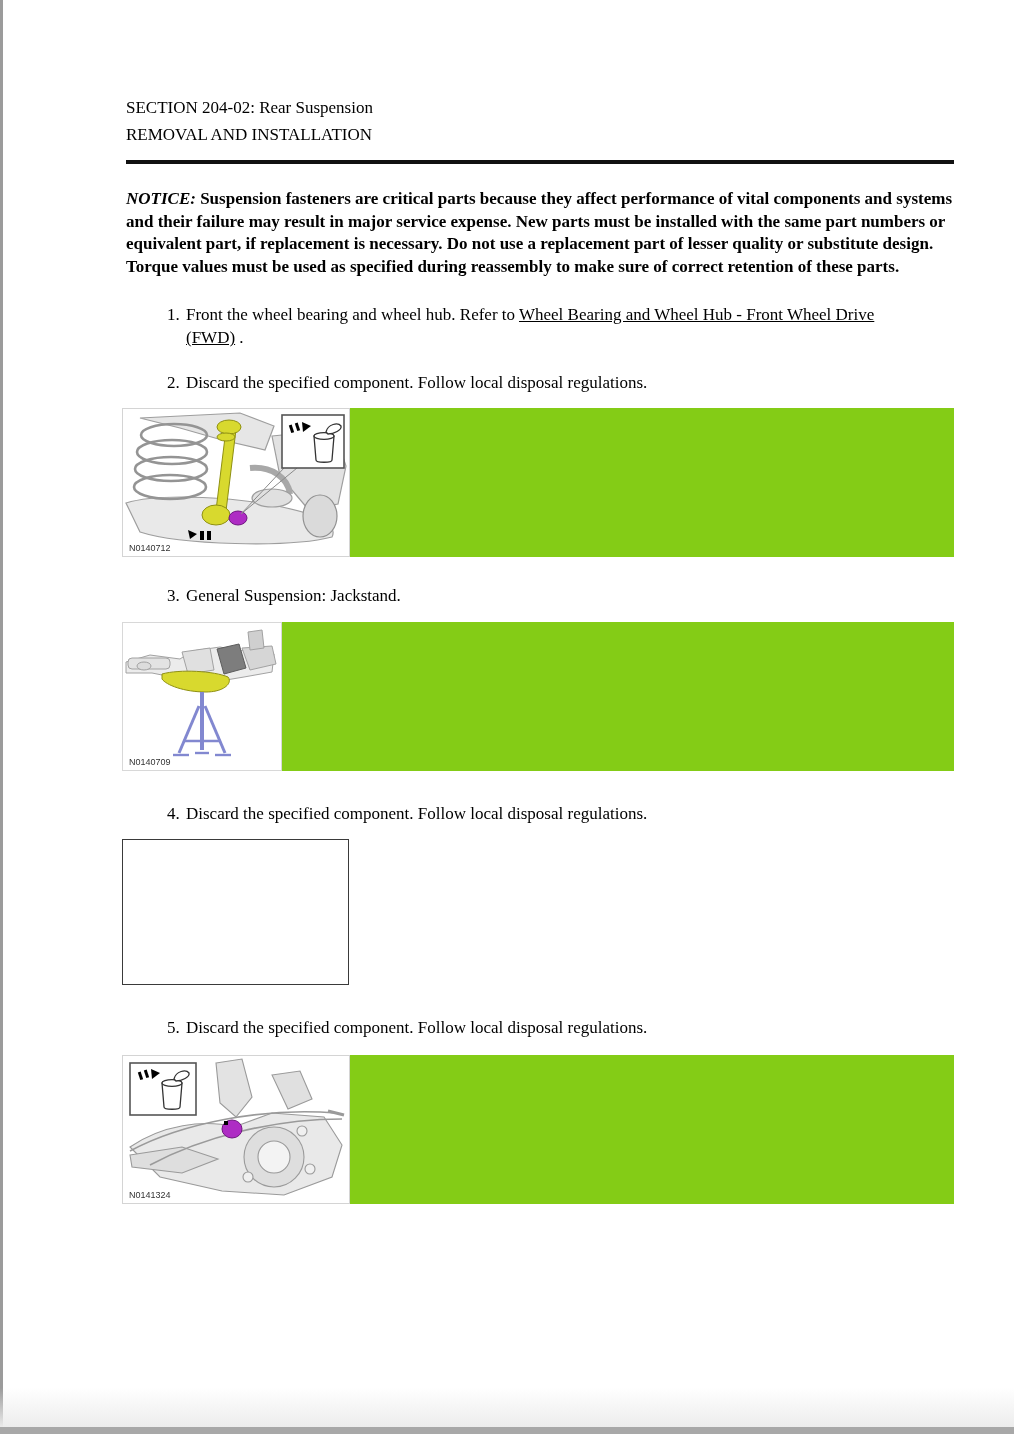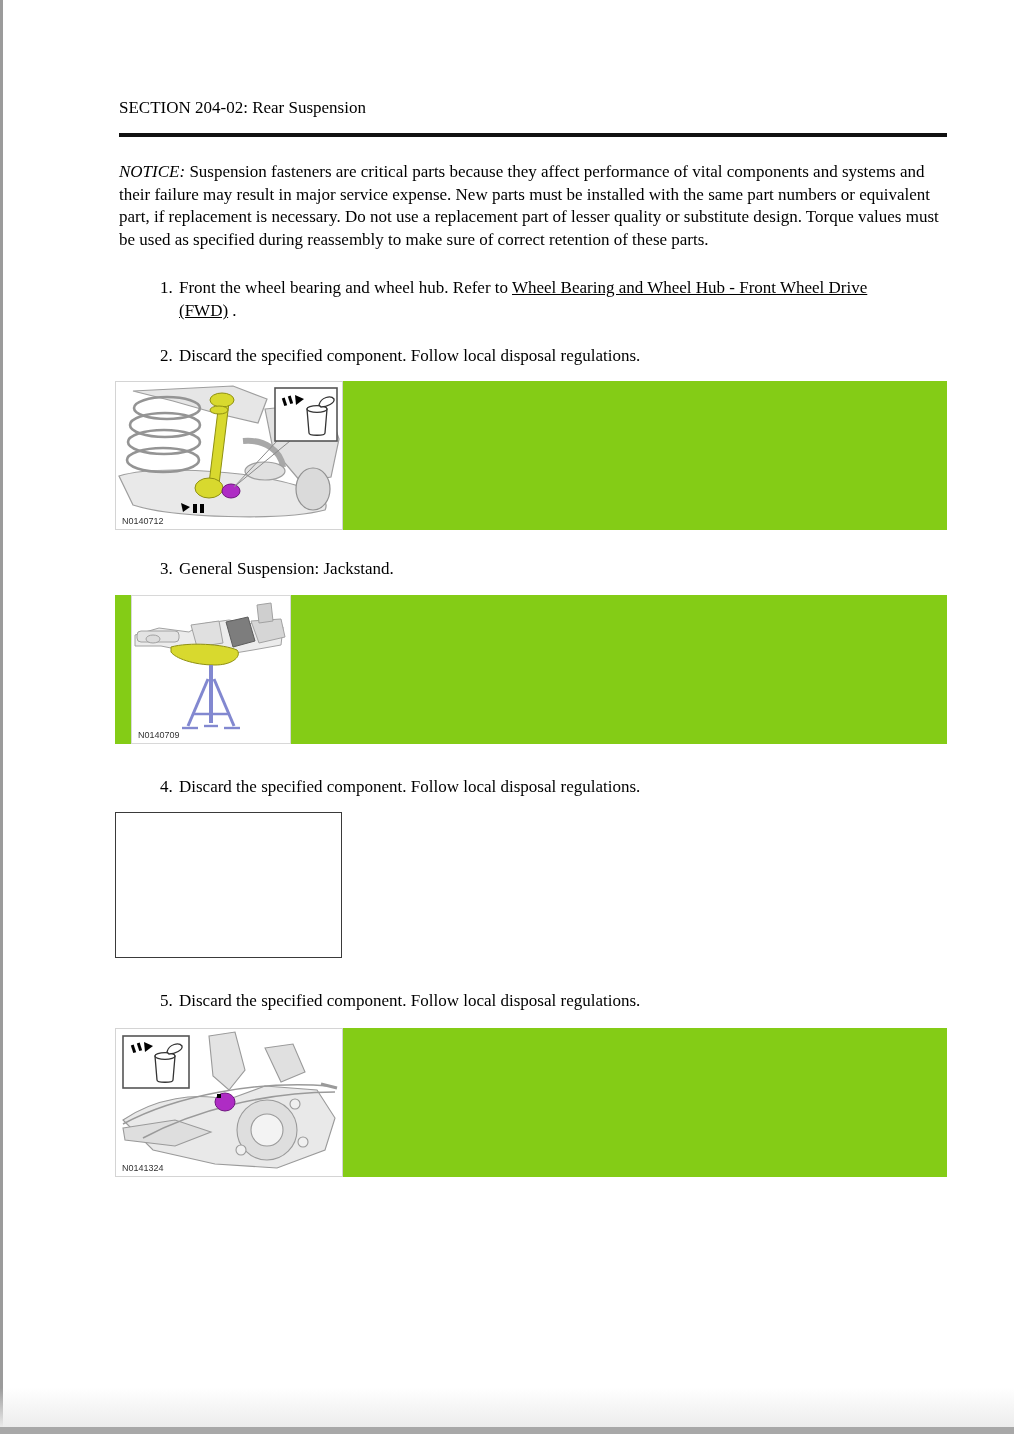--- a/index.html
+++ b/index.html
@@ -4,51 +4,52 @@
 <style>
   html,body{margin:0;padding:0;background:#fff;}
   body{
     width:1014px;height:1434px;position:relative;overflow:hidden;
     font-family:"Liberation Serif", serif;color:#000;
   }
   .page-edge-left{position:absolute;left:0;top:0;width:3px;height:100%;background:#9b9b9b;}
   .page-edge-bottom{position:absolute;left:0;bottom:0;width:100%;height:46px;
     background:linear-gradient(to bottom, rgba(230,230,230,0) 0%, #ececec 86%);}
   .page-edge-bottom-bar{position:absolute;left:0;bottom:0;width:100%;height:7px;background:#a8a8a8;}
-  .content{position:absolute;left:119px;top:0;width:828px;}
+  .content{position:absolute;left:126px;top:0;width:828px;}
   .hdr{margin-top:94px;font-size:17px;line-height:27px;}
   .rule{height:4px;background:#111;margin-top:12px;}
   .doc-title{margin-top:18px;font-family:"Liberation Sans", sans-serif;font-weight:bold;font-size:17.5px;line-height:20px;}
   .sub-h{margin-top:27px;font-weight:bold;font-size:17.5px;line-height:20px;}
-  .notice{margin-top:24px;font-weight:normal;font-size:17px;line-height:22.6px;width:828px;}
+  .notice{margin-top:24px;font-weight:bold;font-size:17px;line-height:22.6px;width:828px;}
   .notice .nlabel{font-style:italic;}
   .step{display:flex;margin-top:22px;padding-left:41px;font-size:17px;line-height:23px;width:790px;box-sizing:border-box;}
   .step .num{flex:0 0 19px;}
   .step .stext{flex:1;}
   .step a{color:#000;text-decoration:underline;cursor:pointer;}
   .fig{margin-left:-4px;background:#84cc16;}
   .fig svg{display:block;}
   .fig1{margin-top:14px;}
-  .fig2{margin-top:15px;padding-left:16px;}
+  .fig2{margin-top:15px;}
   .fig3{margin-top:16px;}
   .step-after-fig{margin-top:27px;}
   .step4{margin-top:31px;}
   .step5{margin-top:31px;}
   .empty-fig{margin-top:14px;margin-left:-4px;width:225px;height:144px;border:1px solid #3a3a3a;background:#fff;}
   .figlabel{font-family:"Liberation Sans", sans-serif;font-size:9px;fill:#333;}
 </style>
 </head>
 <body>
 
 <div class="page-edge-left"></div>
 
 <div class="content">
 
   <div class="hdr">
     <div>SECTION 204-02: Rear Suspension</div>
+    <div>REMOVAL AND INSTALLATION</div>
   </div>
 
   <div class="rule"></div>
 
 
 
   <div class="notice"><span class="nlabel">NOTICE:</span><span> Suspension fasteners are critical parts because they affect performance of vital components and systems and their failure may result in major service expense. New parts must be installed with the same part numbers or equivalent part, if replacement is necessary. Do not use a replacement part of lesser quality or substitute design. Torque values must be used as specified during reassembly to make sure of correct retention of these parts.</span></div>
 
   <div class="step" style="margin-top:25px;">
     <span class="num">1.</span>

